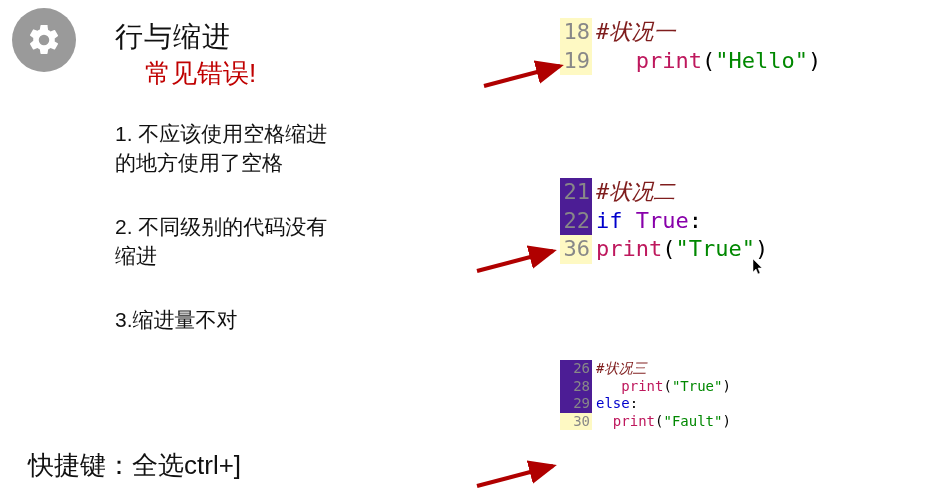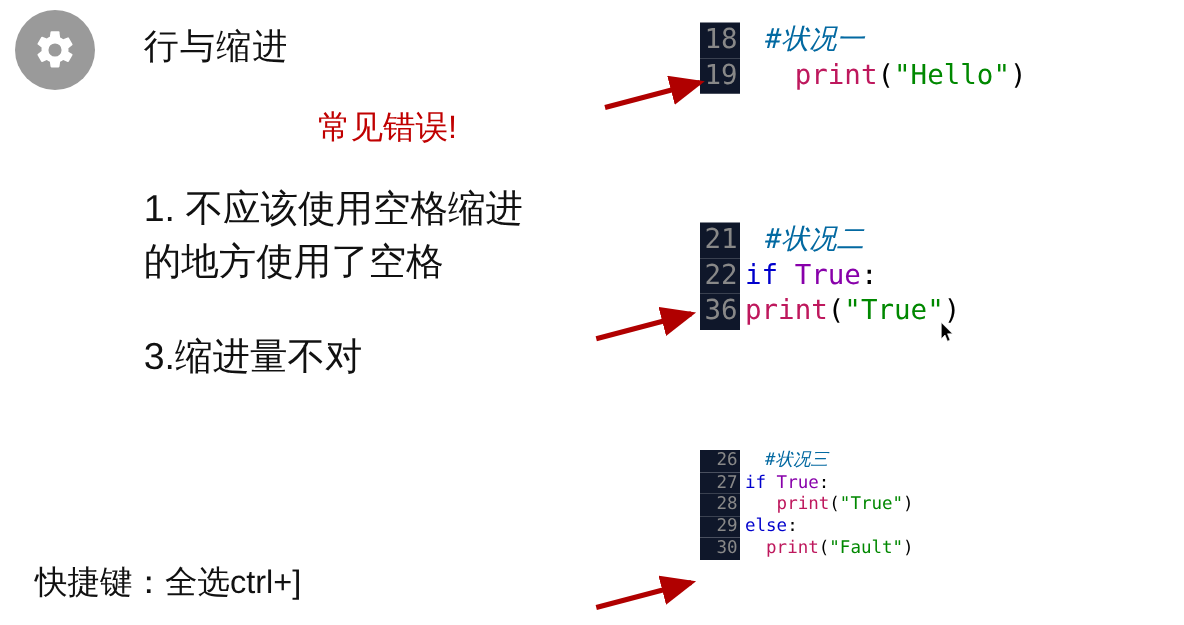--- a/index.html
+++ b/index.html
@@ -26,32 +26,30 @@
   .gear-badge svg { width: 36px; height: 36px; fill: #fff; }
   .left-col {
     position: absolute;
     left: 115px;
     top: 18px;
     width: 360px;
   }
   .heading {
     font-size: 28px;
     color: #111;
-    margin-bottom: 28px;
     letter-spacing: 1px;
   }
   .subheading {
     font-size: 26px;
     color: #c00000;
     margin-bottom: 28px;
     margin-left: 30px;
-    text-align: center;
   }
   .bullet {
-    font-size: 30px;
+    font-size: 21px;
     color: #111;
     line-height: 1.4;
     margin-bottom: 34px;
   }
   .shortcut {
     position: absolute;
     left: 28px;
     top: 448px;
     font-size: 26px;
     color: #111;
@@ -69,26 +67,26 @@
     font-size: 22px;
     line-height: 1.3;
   }
   .code-block.sm { font-size: 14px; line-height: 1.25; }
   .code-line { white-space: pre; }
   .ln {
     display: inline-block;
     width: 32px;
     text-align: right;
     color: #888;
-    background: #0f172a;
+    background: #4c1d95;
     margin-right: 4px;
     padding-right: 2px;
   }
-  .ln.hl { background: #0f172a; }
-  .comment { color: #0369a1; font-style: italic; margin-left: 16px; }
+  .ln.hl { background: #fef9c3; }
+  .comment { color: #7f1d1d; font-style: italic; }
   .kw { color: #0000cc; }
   .bool { color: #8800aa; }
   .fn { color: #be185d; }
   .str { color: #008800; }
   .paren { color: #000; }
   .arrow {
     position: absolute;
     width: 90px;
     height: 30px;
   }
@@ -106,20 +104,22 @@
   <svg viewBox="0 0 24 24">
     <path d="M19.14,12.94a7.14,7.14,0,0,0,.05-.94,7.14,7.14,0,0,0-.05-.94l2.03-1.58a.5.5,0,0,0,.12-.64l-1.92-3.32a.5.5,0,0,0-.61-.22l-2.39.96a7.03,7.03,0,0,0-1.62-.94l-.36-2.54A.5.5,0,0,0,13.9,2h-3.8a.5.5,0,0,0-.49.42L9.25,4.96a7.03,7.03,0,0,0-1.62.94l-2.39-.96a.5.5,0,0,0-.61.22L2.71,8.48a.5.5,0,0,0,.12.64l2.03,1.58a7.14,7.14,0,0,0-.05.94,7.14,7.14,0,0,0,.05.94L2.83,14.16a.5.5,0,0,0-.12.64l1.92,3.32a.5.5,0,0,0,.61.22l2.39-.96a7.03,7.03,0,0,0,1.62.94l.36,2.54a.5.5,0,0,0,.49.42h3.8a.5.5,0,0,0,.49-.42l.36-2.54a7.03,7.03,0,0,0,1.62-.94l2.39.96a.5.5,0,0,0,.61-.22l1.92-3.32a.5.5,0,0,0-.12-.64ZM12,15.5A3.5,3.5,0,1,1,15.5,12,3.5,3.5,0,0,1,12,15.5Z"></path>
   </svg>
 </div>
 
 <div class="left-col">
   <div class="heading">行与缩进</div>
   <div class="subheading">常见错误!</div>
   <div class="bullet" style="white-space:pre-line">1. 不应该使用空格缩进
     的地方使用了空格</div>
+  <div class="bullet" style="white-space:pre-line">2. 不同级别的代码没有
+    缩进</div>
   <div class="bullet">3.缩进量不对</div>
 </div>
 
 <div class="shortcut">快捷键：全选ctrl+]</div>
 
 <div class="code-area">
 
   <div class="code-block" style="top:18px; left:60px;">
     <div class="code-line"><span class="ln hl">18</span><span class="comment">#状况一</span></div>
     <div class="code-line"><span class="ln hl">19</span><span>   </span><span class="fn">print</span><span class="paren">(</span><span class="str">"Hello"</span><span class="paren">)</span></div>
@@ -148,21 +148,20 @@
           <marker id="ah2" markerWidth="8" markerHeight="8" refX="6" refY="3" orient="auto">
             <path d="M0,0 L7,3 L0,6 Z" fill="#b00000"></path>
           </marker>
         </defs>
         <line x1="2" y1="26" x2="78" y2="6" stroke="#b00000" stroke-width="4" marker-end="url(#ah2)"></line>
       </svg>
   </div>
 
   <div class="code-block sm" style="top:360px; left:60px;">
     <div class="code-line"><span class="ln">26</span><span class="comment">#状况三</span></div>
-    <div class="code-line"><span class="ln">27</span><span class="kw">if</span><span> </span><span class="bool">True</span><span class="paren">:</span></div>
     <div class="code-line"><span class="ln">28</span><span>   </span><span class="fn">print</span><span class="paren">(</span><span class="str">"True"</span><span class="paren">)</span></div>
     <div class="code-line"><span class="ln">29</span><span class="kw">else</span><span class="paren">:</span></div>
     <div class="code-line"><span class="ln hl">30</span><span>  </span><span class="fn">print</span><span class="paren">(</span><span class="str">"Fault"</span><span class="paren">)</span></div>
   </div>
   <div class="arrow" style="top:460px; left:-25px;">
     <svg viewBox="0 0 90 30">
         <defs>
           <marker id="ah3" markerWidth="8" markerHeight="8" refX="6" refY="3" orient="auto">
             <path d="M0,0 L7,3 L0,6 Z" fill="#b00000"></path>
           </marker>

